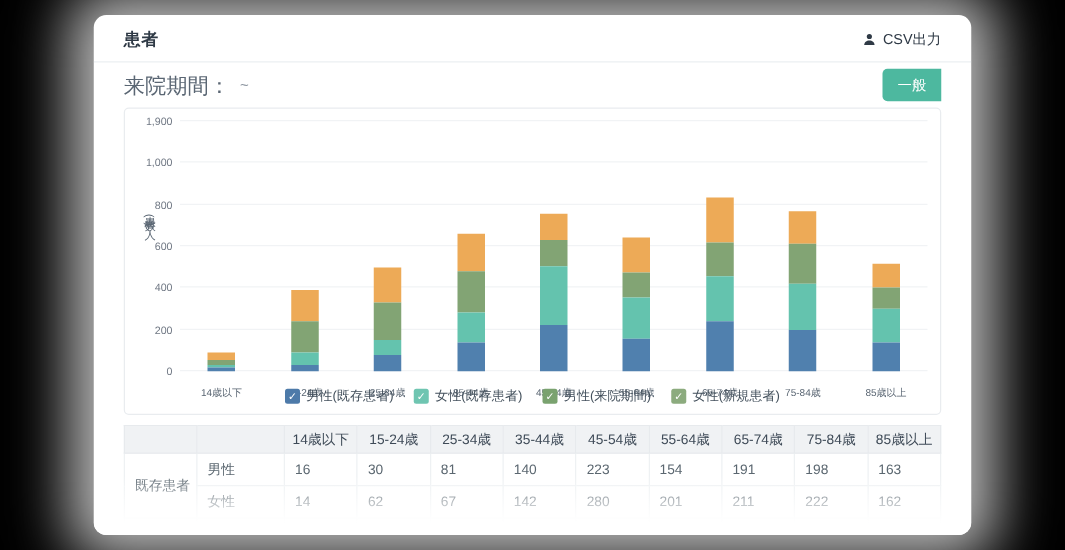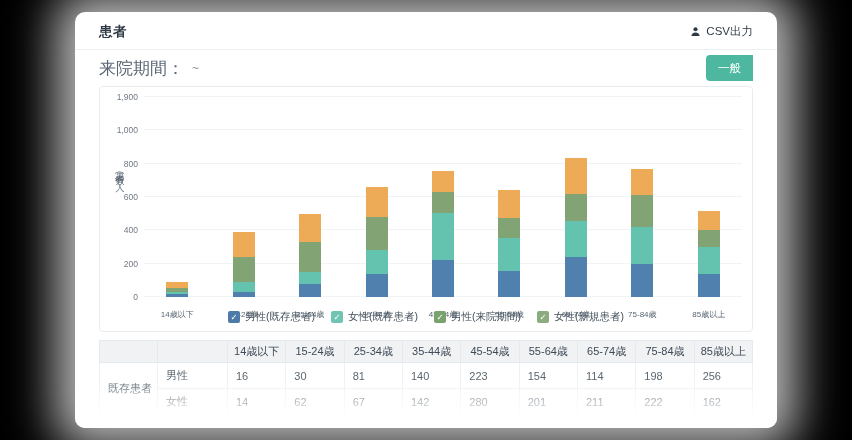--- a/index.html
+++ b/index.html
@@ -229,23 +229,23 @@
     <tbody id="tbody">
         <tr>
           <td rowspan="2" class="group-cell">既存患者</td>
           <td>男性</td>
           <td>16</td>
           <td>30</td>
           <td>81</td>
           <td>140</td>
           <td>223</td>
           <td>154</td>
-          <td>114</td>
+          <td>191</td>
           <td>198</td>
-          <td>256</td>
+          <td>163</td>
         </tr>
         <tr>
           <td>女性</td>
           <td>14</td>
           <td>62</td>
           <td>67</td>
           <td>142</td>
           <td>280</td>
           <td>201</td>
           <td>211</td>

